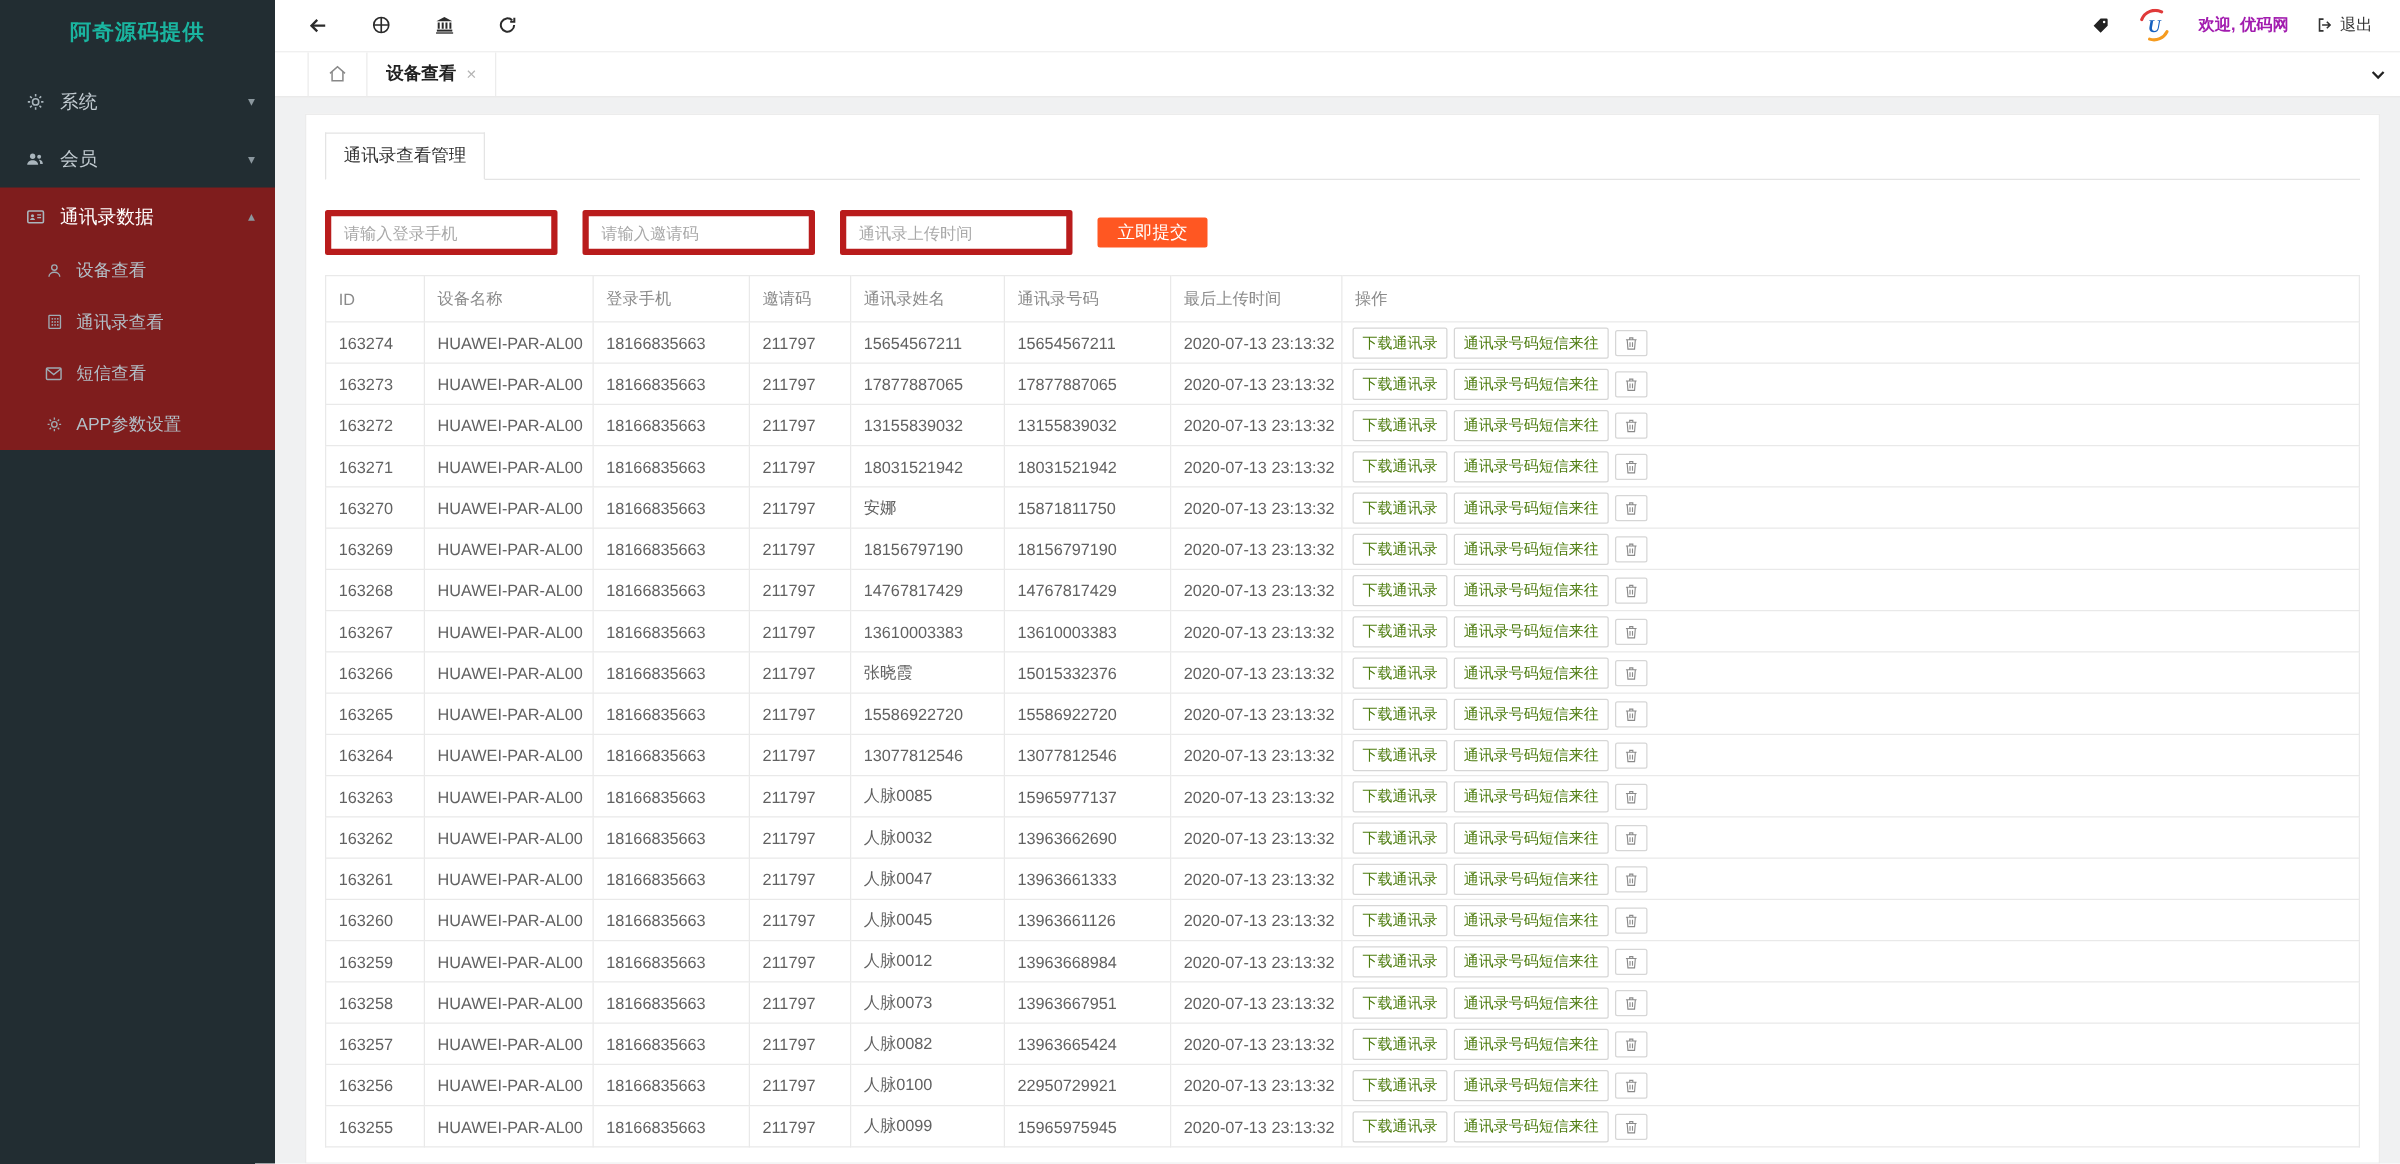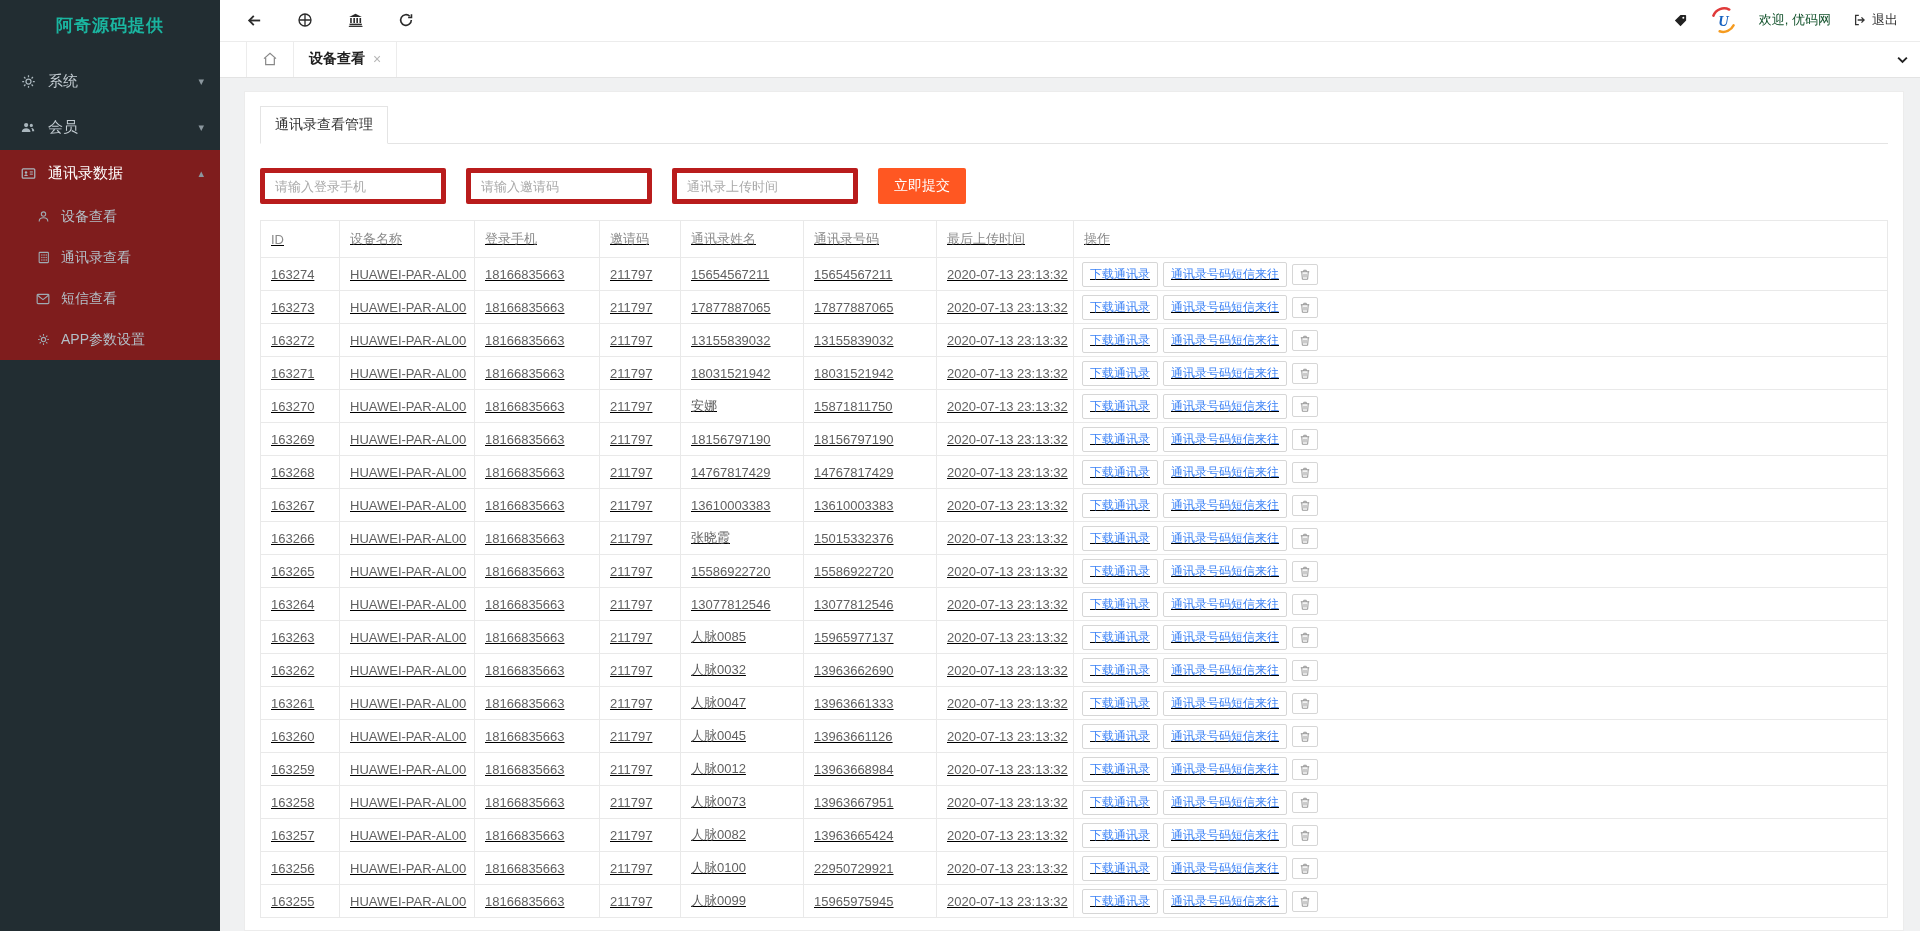--- a/index.html
+++ b/index.html
@@ -19,48 +19,48 @@
   .subnav-item { display:flex; align-items:center; height:41px; padding-left:34px; font-size:14px; color:#b3bfc7; cursor:pointer; }
   .subnav-item .nav-icon { width:18px; margin-right:9px; display:inline-flex; justify-content:center; color:#9fabb3; }
 
   
   .main { flex:1; display:flex; flex-direction:column; min-width:0; }
   .topbar { height:48px; background:#fff; display:flex; align-items:center; padding:0 22px 0 26px; border-bottom:1px solid #ececec; }
   .topbar-left { display:flex; align-items:center; gap:34px; color:#2b2b2b; }
   .tool-icon { display:inline-flex; color:#2b2b2b; cursor:pointer; }
   .topbar-right { margin-left:auto; display:flex; align-items:center; gap:22px; color:#333; font-size:13px; }
   .logo-badge { width:27px; height:27px; display:inline-flex; }
-  .welcome-text { color:#14532d; }
+  .welcome-text { color:#a21caf;font-weight:bold; }
   .logout-link { display:inline-flex; align-items:center; gap:5px; color:#333; cursor:pointer; }
 
   .tabbar { height:42px; background:#fff; border-bottom:1px solid #e3e3e3; display:flex; align-items:stretch; position:relative; }
   .tab { display:flex; align-items:center; padding:0 15px; border-right:1px solid #ececec; font-size:14px; color:#555; cursor:pointer; }
   .tab.home { border-left:1px solid #ececec; margin-left:26px; color:#777; }
   .tab.active { color:#222; font-weight:bold; }
   .tab .close-x { margin-left:8px; color:#b5b5b5; font-weight:normal; font-size:14px; }
   .tabbar-chevron { position:absolute; right:10px; top:0; bottom:0; display:flex; align-items:center; color:#222; cursor:pointer; }
 
   .content { flex:1; padding:13px 16px 0 24px; }
   .card { background:#fff; border:1px solid #ececec; padding:14px 15px 12px 15px; height:100%; }
 
   .tab-strip { border-bottom:1px solid #e4e4e4; margin-bottom:24px; }
   .card-tab { display:inline-block; padding:9px 14px; border:1px solid #e4e4e4; border-bottom:1px solid #fff; margin-bottom:-1px; background:#fff; font-size:14px; color:#333; }
 
   .filters { display:flex; align-items:center; gap:20px; margin-bottom:16px; }
   .filter-input { width:186px; height:36px; border:5px solid #b91c1c; border-radius:2px; padding:0 10px; font-size:13px; color:#333; outline:none; font-family:inherit; }
   .filter-input::placeholder { color:#a9a9a9; }
-  .submit-btn { height:36px; padding:0 16px; background:#ff5722; color:#fff; border:none; border-radius:2px; font-size:14px; cursor:pointer; font-family:inherit; }
-
-  table.data-table { width:100%; border-collapse:collapse; font-size:13px; table-layout:fixed;text-decoration:underline; }
+  .submit-btn { height:24px; padding:0 16px; background:#ff5722; color:#fff; border:none; border-radius:2px; font-size:14px; cursor:pointer; font-family:inherit; }
+
+  table.data-table { width:100%; border-collapse:collapse; font-size:13px; table-layout:fixed; }
   .data-table th, .data-table td { border:1px solid #e9e9e9; height:33px; padding:0 10px; text-align:left; white-space:nowrap; overflow:hidden; }
   .data-table th { color:#8a8a8a; font-weight:normal; height:37px; }
   .data-table td { color:#616161; }
   .actions-cell { display:flex; align-items:center; gap:5px; height:100%; }
   td.actions { padding:0 8px; }
-  .mini-btn { background:#fff; border:1px solid #d6d6d6; border-radius:2px; padding:3px 7px; font-size:12px; color:#3b82f6; cursor:pointer; font-family:inherit; display:inline-flex; align-items:center; }
+  .mini-btn { background:#fff; border:1px solid #d6d6d6; border-radius:2px; padding:3px 7px; font-size:12px; color:#4d7c0f; cursor:pointer; font-family:inherit; display:inline-flex; align-items:center; }
   .mini-btn.icon-btn { color:#8a8a8a; padding:3px 6px; }
 
   .col-id{width:79px}.col-device{width:135px}.col-phone{width:125px}.col-invite{width:81px}
   .col-name{width:123px}.col-number{width:133px}.col-time{width:137px}.col-actions{width:auto}
 
   svg { display:block; }
 </style>
 </head>
 <body>
 

